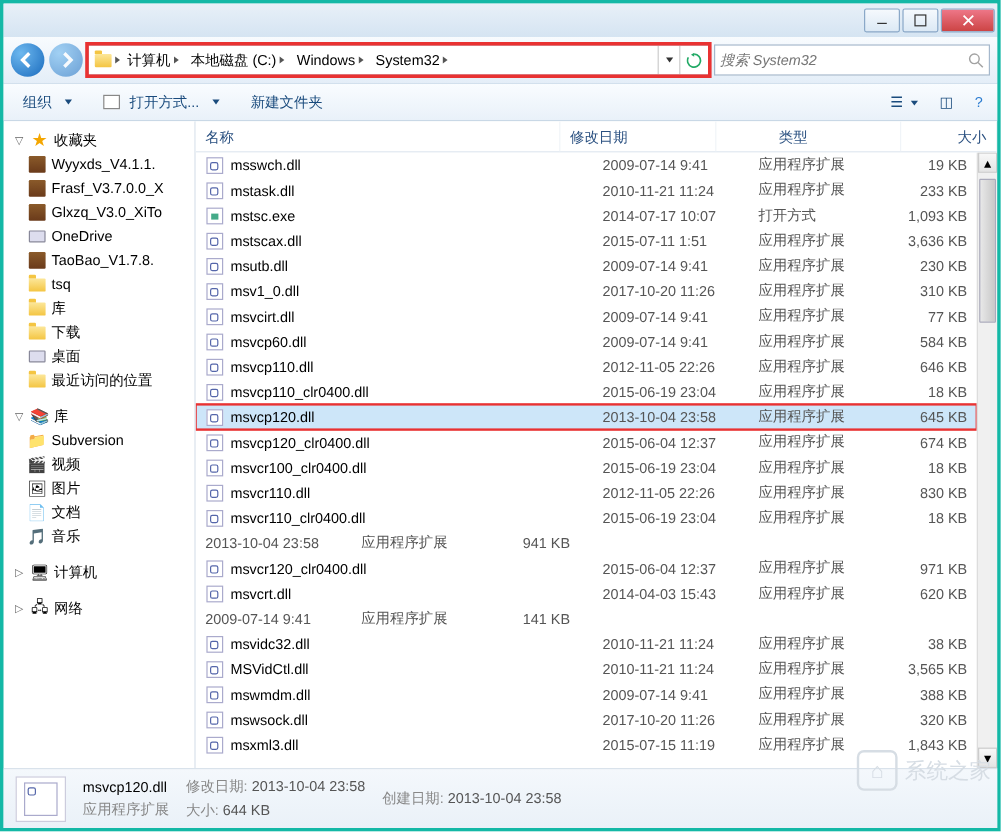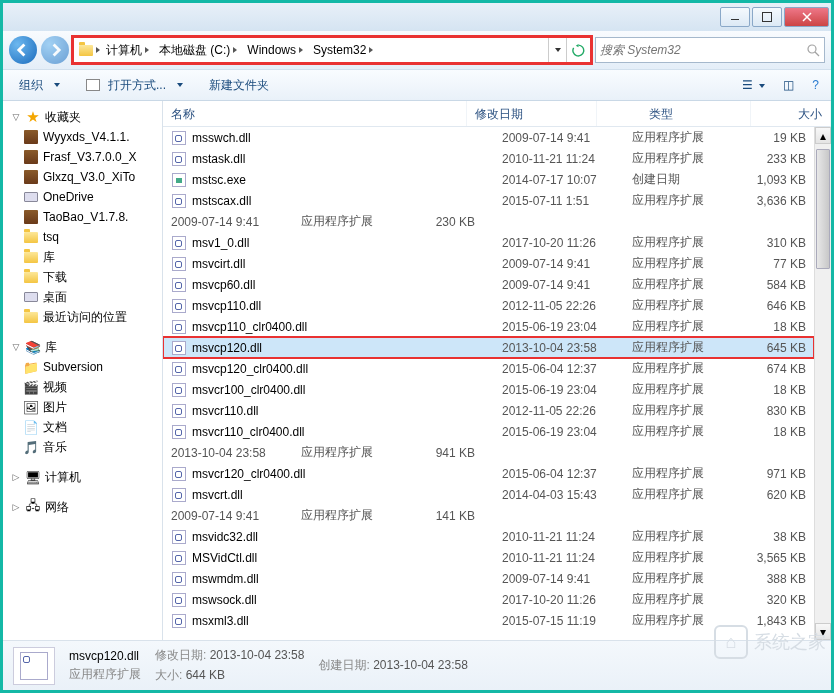--- a/index.html
+++ b/index.html
@@ -318,35 +318,41 @@
               <div class="lc c4">233 KB</div>
             </div>
             <div class="lrow">
               <div class="lc c1">
                 <span class="fico">
                   <span class="exe-ico"></span>
                 </span>
                 <span>mstsc.exe</span>
               </div>
               <div class="lc c2">2014-07-17 10:07</div>
-              <div class="lc c3">创建日期</div>
+              <div class="lc c3">打开方式</div>
               <div class="lc c4">1,093 KB</div>
             </div>
             <div class="lrow">
               <div class="lc c1">
                 <span class="fico">
                   <span class="dll-ico"></span>
                 </span>
                 <span>mstscax.dll</span>
               </div>
               <div class="lc c2">2015-07-11 1:51</div>
               <div class="lc c3">应用程序扩展</div>
               <div class="lc c4">3,636 KB</div>
             </div>
             <div class="lrow">
+              <div class="lc c1">
+                <span class="fico">
+                  <span class="dll-ico"></span>
+                </span>
+                <span>msutb.dll</span>
+              </div>
               <div class="lc c2">2009-07-14 9:41</div>
               <div class="lc c3">应用程序扩展</div>
               <div class="lc c4">230 KB</div>
             </div>
             <div class="lrow">
               <div class="lc c1">
                 <span class="fico">
                   <span class="dll-ico"></span>
                 </span>
                 <span>msv1_0.dll</span>

